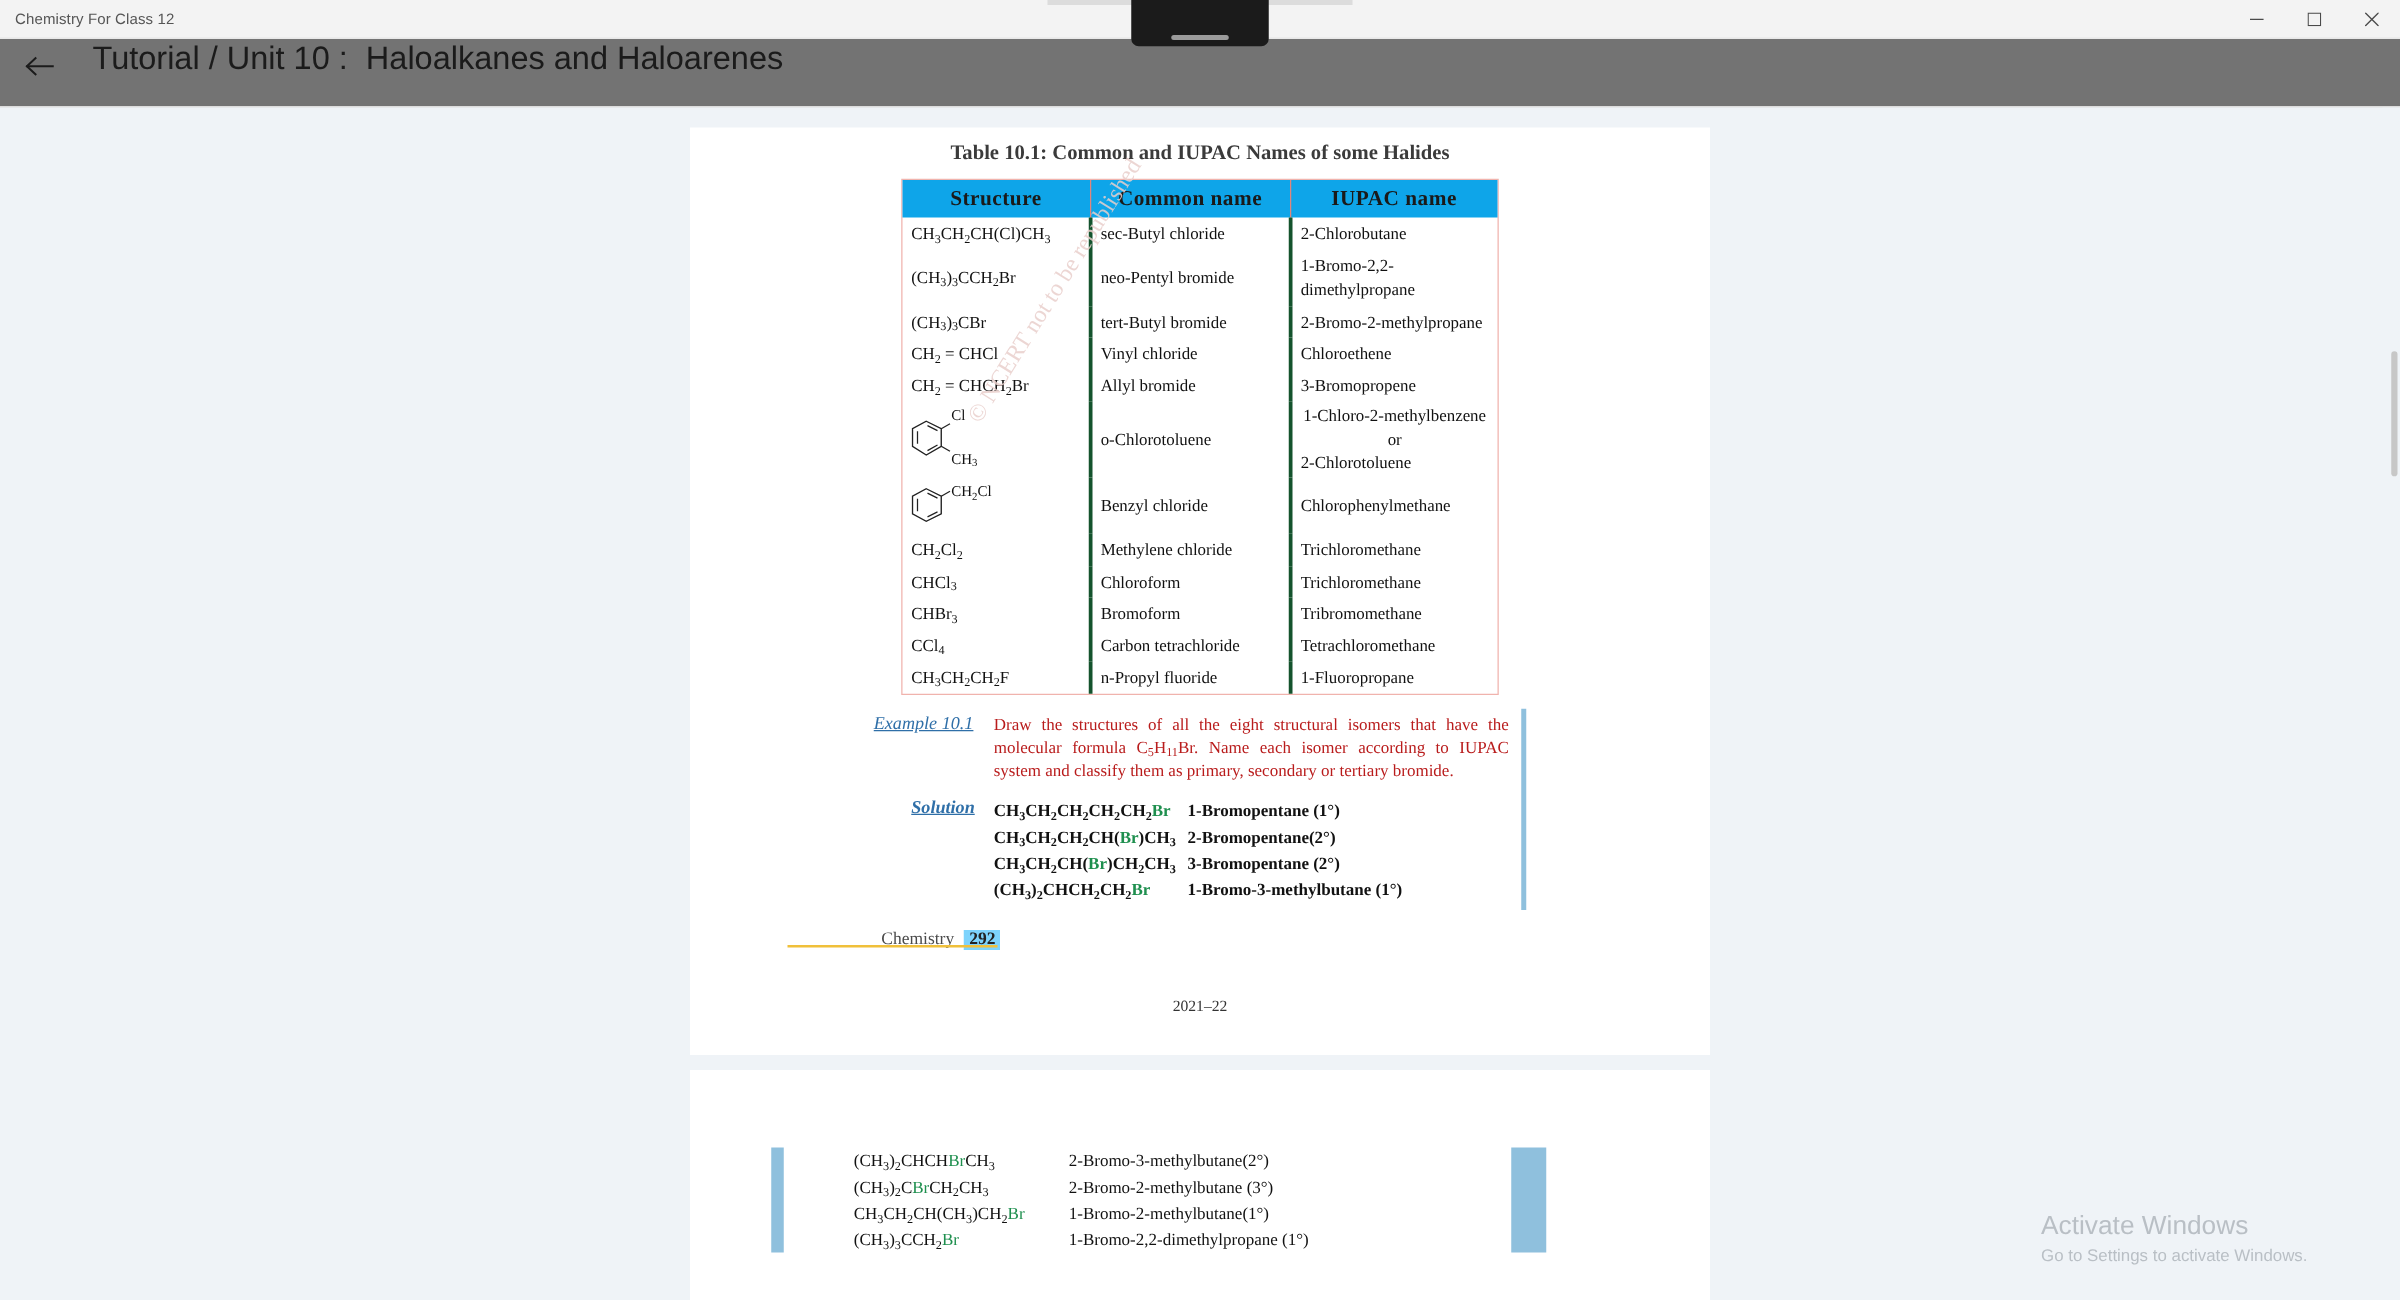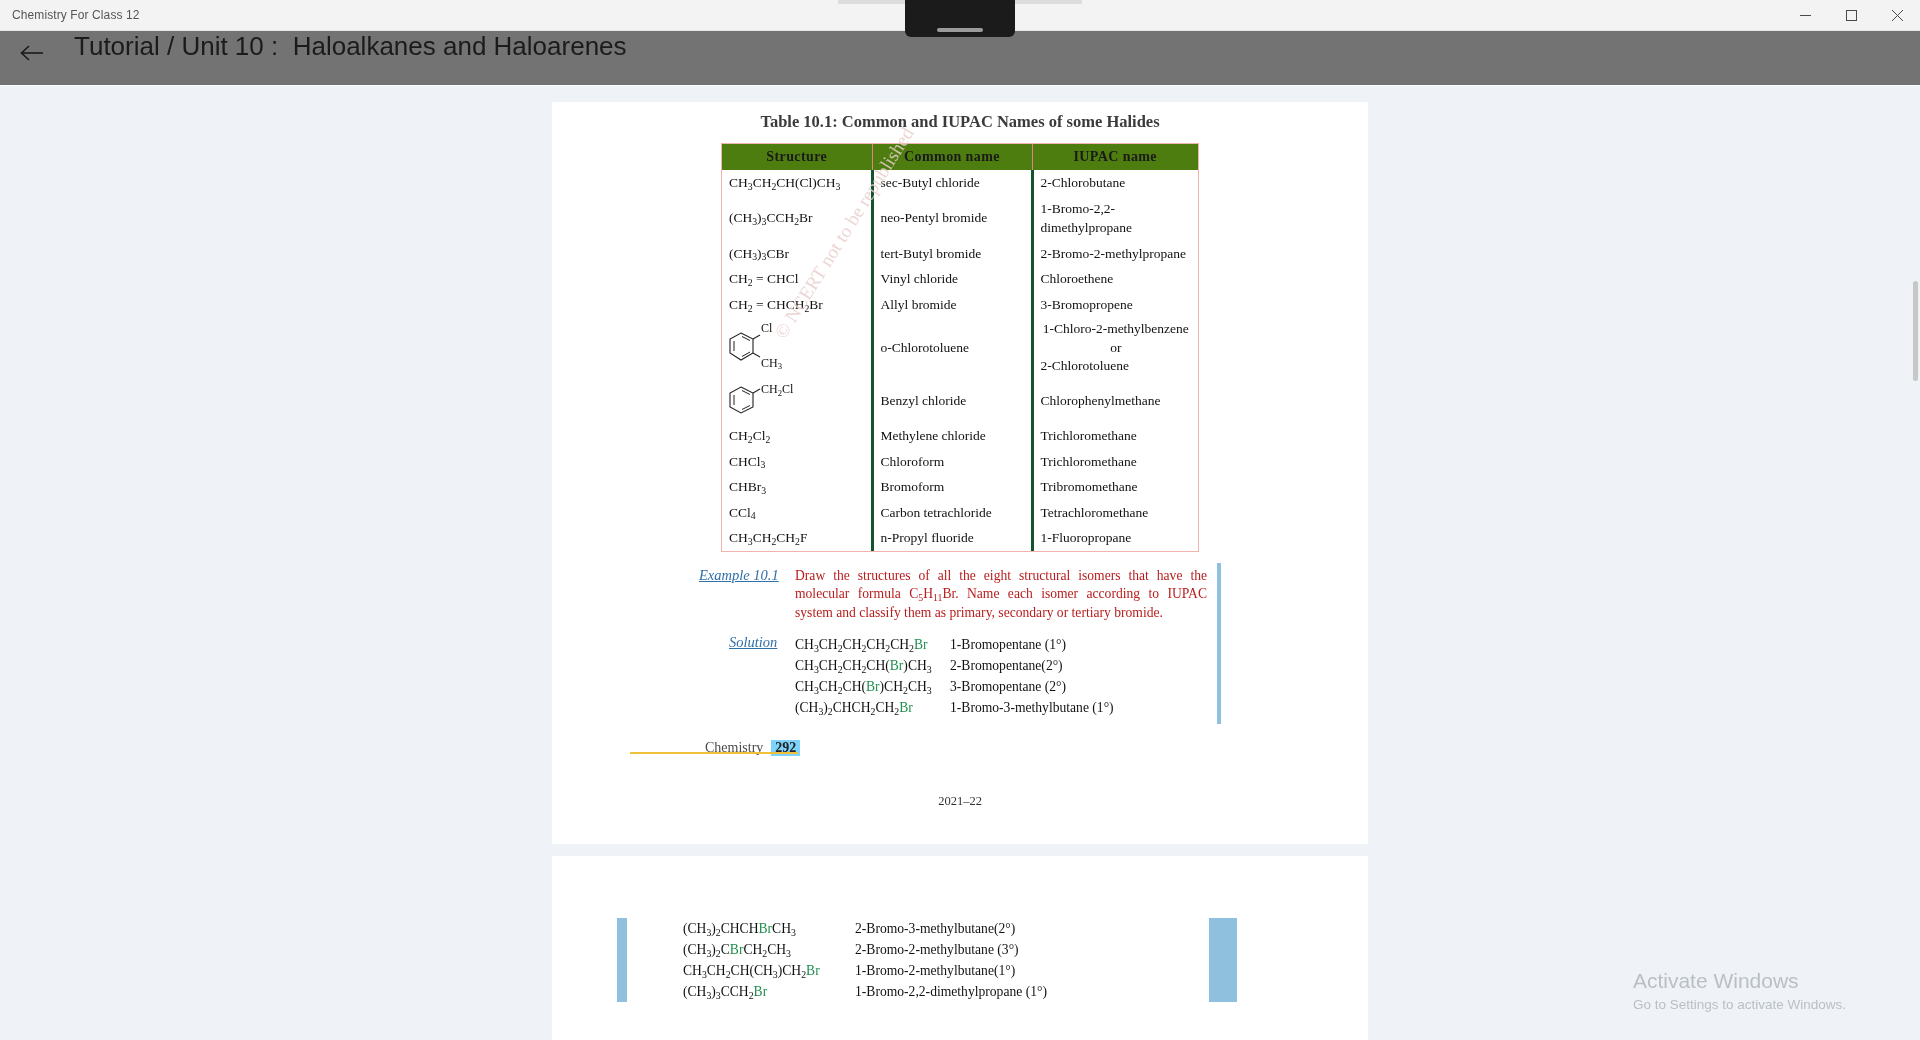--- a/index.html
+++ b/index.html
@@ -156,23 +156,23 @@
     margin: 12px auto 0 auto;
     width: 476px;
     border-collapse: collapse;
     font-family: "Liberation Serif", serif;
     font-size: 13.5px;
     color: #111;
     background: #fff;
     box-shadow: 0 0 0 1px #f0b3ad;
   }
   .halide-table th {
-    background: #4d7c0f;
+    background: #0ea5e9;
     color: #1a1a1a;
-    font-size: 14px;
+    font-size: 17px;
     font-weight: bold;
     padding: 5px 6px;
     border-right: 1px solid #e0867e;
     letter-spacing: 0.4px;
   }
   .halide-table th:last-child { border-right: none; }
   .halide-table td {
     padding: 3px 7px;
     border-right: 3px solid #14532d;
     vertical-align: middle;
@@ -237,21 +237,21 @@
     font-family: "Liberation Serif", serif;
     flex: 0 0 96px;
   }
   .example-text {
     flex: 1;
     font-size: 13.6px;
     line-height: 1.35;
     text-align: justify;
     color: #b91c1c;
   }
-  .solution-row { display: flex; margin-top: 12px; }
+  .solution-row { display: flex; margin-top: 12px; font-weight: bold; }
   .solution-label {
     width: 96px;
     flex: 0 0 96px;
     color: #2f6fa8;
     font-style: italic;
     font-size: 14.5px;
     text-decoration: underline;
     padding-left: 30px;
   }
   .solution-list { flex: 1; font-size: 13.6px; line-height: 1.55; color: #111; }

